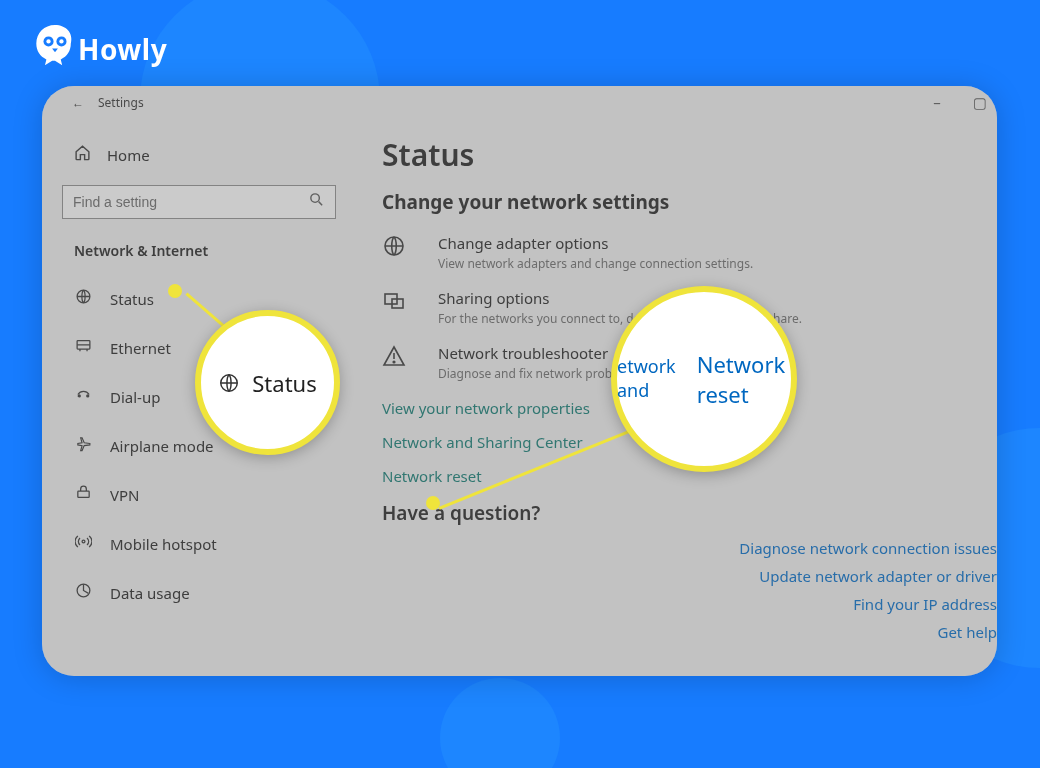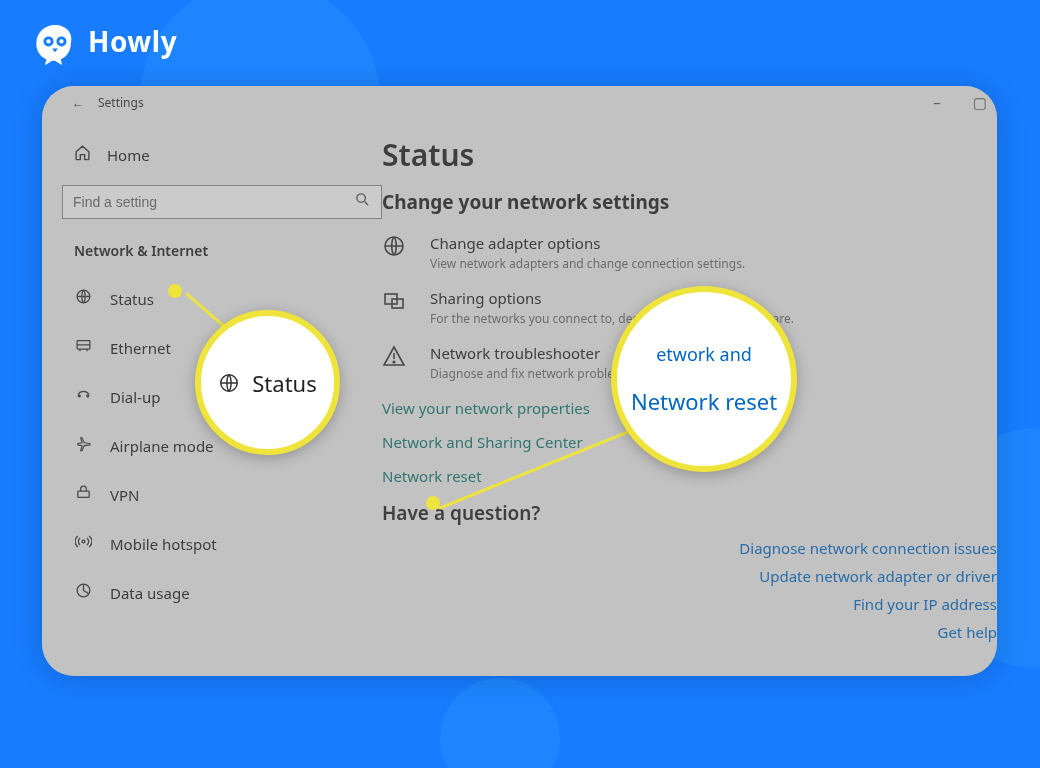--- a/index.html
+++ b/index.html
@@ -6,58 +6,58 @@
   body {
     width: 1040px; height: 768px;
     background: #177cff;
     font-family: "Segoe UI", -apple-system, system-ui, sans-serif;
     position: relative; overflow: hidden;
     border-radius: 28px;
   }
   .bg-blob-1 { position:absolute; width:240px; height:240px; border-radius:50%; background:#1d86ff; top:-20px; left:140px;}
   .bg-blob-2 { position:absolute; width:240px; height:240px; border-radius:50%; background:#1d86ff; bottom:100px; right:-120px;}
   .bg-blob-3 { position:absolute; width:120px; height:120px; border-radius:50%; background:#1d86ff; bottom:-30px; left:440px;}
-  .howly-logo { position:absolute; top:22px; left:32px; display:flex; align-items:flex-start; gap:10px; z-index:5;}
+  .howly-logo { position:absolute; top:22px; left:32px; display:flex; align-items:flex-end; z-index:5;}
   .howly-logo svg { width:46px; height:46px; fill:#fff;}
   .howly-logo span { color:#fff; font-size:28px; font-weight:700; letter-spacing:0.5px;}
   .window {
     position:absolute; top:86px; left:42px; width:955px; height:590px;
     border-radius:32px; overflow:hidden; background:#e5e5e5;
     box-shadow:0 2px 30px rgba(0,0,0,.18);
   }
   .dim-overlay { position:absolute; inset:0; background:rgba(120,120,120,0.32); z-index:3; pointer-events:none; }
   .titlebar { position:absolute; top:0; left:0; right:0; height:32px; display:flex; align-items:center; padding-left:30px; font-size:12px; color:#333; z-index:1;}
   .titlebar .t-left { display:flex; align-items:center; gap:14px;}
   .titlebar .t-right { margin-left:auto; margin-right:10px; display:flex; gap:32px; font-size:15px; color:#555;}
   .sidebar {
     position:absolute; top:32px; left:0; width:310px; bottom:0; padding:20px 20px 0 20px; z-index:1;
   }
   .sidebar .home-row { display:flex; align-items:center; gap:16px; padding:6px 12px; font-size:15px; color:#222; margin-bottom:14px;}
-  .searchbox { position:relative; width:320px; height:34px; border:1px solid #888; background:rgba(255,255,255,.5); display:flex; align-items:center; padding:0 10px; margin-bottom:20px;}
+  .searchbox { position:relative; width:274px; height:34px; border:1px solid #888; background:rgba(255,255,255,.5); display:flex; align-items:center; padding:0 10px; margin-bottom:20px;}
   .searchbox input { flex:1; border:none; outline:none; background:transparent; font-size:14px; color:#555;}
   .searchbox input::placeholder{color:#666;}
   .sidebar .cat { font-size:14px; font-weight:600; color:#222; padding:2px 12px; margin-bottom:18px;}
   .nav-item { display:flex; align-items:center; gap:18px; padding:8px 12px; font-size:15px; color:#222; margin-bottom:12px; cursor:pointer;}
   .nav-item .ic { width:18px; text-align:center; font-size:15px; color:#333;}
   .main { position:absolute; top:32px; left:310px; right:0; bottom:0; padding:16px 0 0 30px; z-index:1; overflow:hidden;}
   .main h1 { font-size:30px; font-weight:600; color:#222; margin-bottom:14px;}
   .main h2 { font-size:19px; font-weight:700; color:#222; margin-bottom:18px;}
-  .opt-row { display:flex; gap:22px; margin-bottom:16px;}
+  .opt-row { display:flex; gap:30px; margin-bottom:16px;}
   .opt-row .oic { width:26px; font-size:20px; color:#333; padding-top:1px;}
   .opt-row .ot { font-size:15px; color:#222; margin-bottom:2px;}
   .opt-row .od { font-size:12px; color:#666;}
   .link { font-size:15px; color:#0f766e; margin-bottom:14px; cursor:pointer;}
   .q-head { font-size:19px; font-weight:600; color:#222; margin-top:0; margin-bottom:12px;}
   .qlink { font-size:15px; color:#0067c0; margin-bottom:8px; cursor:pointer;text-align:right;}
   
   .lens { position:absolute; border-radius:50%; background:#fff; border:6px solid #efe43b; z-index:6; display:flex; align-items:center; justify-content:center; box-shadow:0 3px 14px rgba(0,0,0,.25);}
   .lens1 { width:145px; height:145px; top:310px; left:195px;}
   .lens1 .inner{display:flex;align-items:center;gap:12px;}
   .lens1 .inner span{font-size:22px;color:#222;}
-  .lens2 { width:186px; height:186px; top:286px; left:611px; flex-direction:column;gap:18px;}
+  .lens2 { width:186px; height:186px; top:286px; left:611px; flex-direction:row;gap:18px;}
   .lens2 .t1{font-size:18px;color:#0067c0;margin-bottom:2px;}
   .lens2 .t2{font-size:22px;color:#0067c0;}
   .dot { position:absolute; width:14px; height:14px; border-radius:50%; background:#efe43b; z-index:6;}
   .dot1 { top:284px; left:168px;}
   .dot2 { top:496px; left:426px;}
   .line { position:absolute; background:#efe43b; z-index:5;}
   .line1 { width:85px; height:3px; top:320px; left:176px; transform:rotate(41deg);}
   .line2 { width:250px; height:3px; top:460px; left:430px; transform:rotate(-22deg);}
   svg.ico { width:17px; height:17px; }
 </style>

